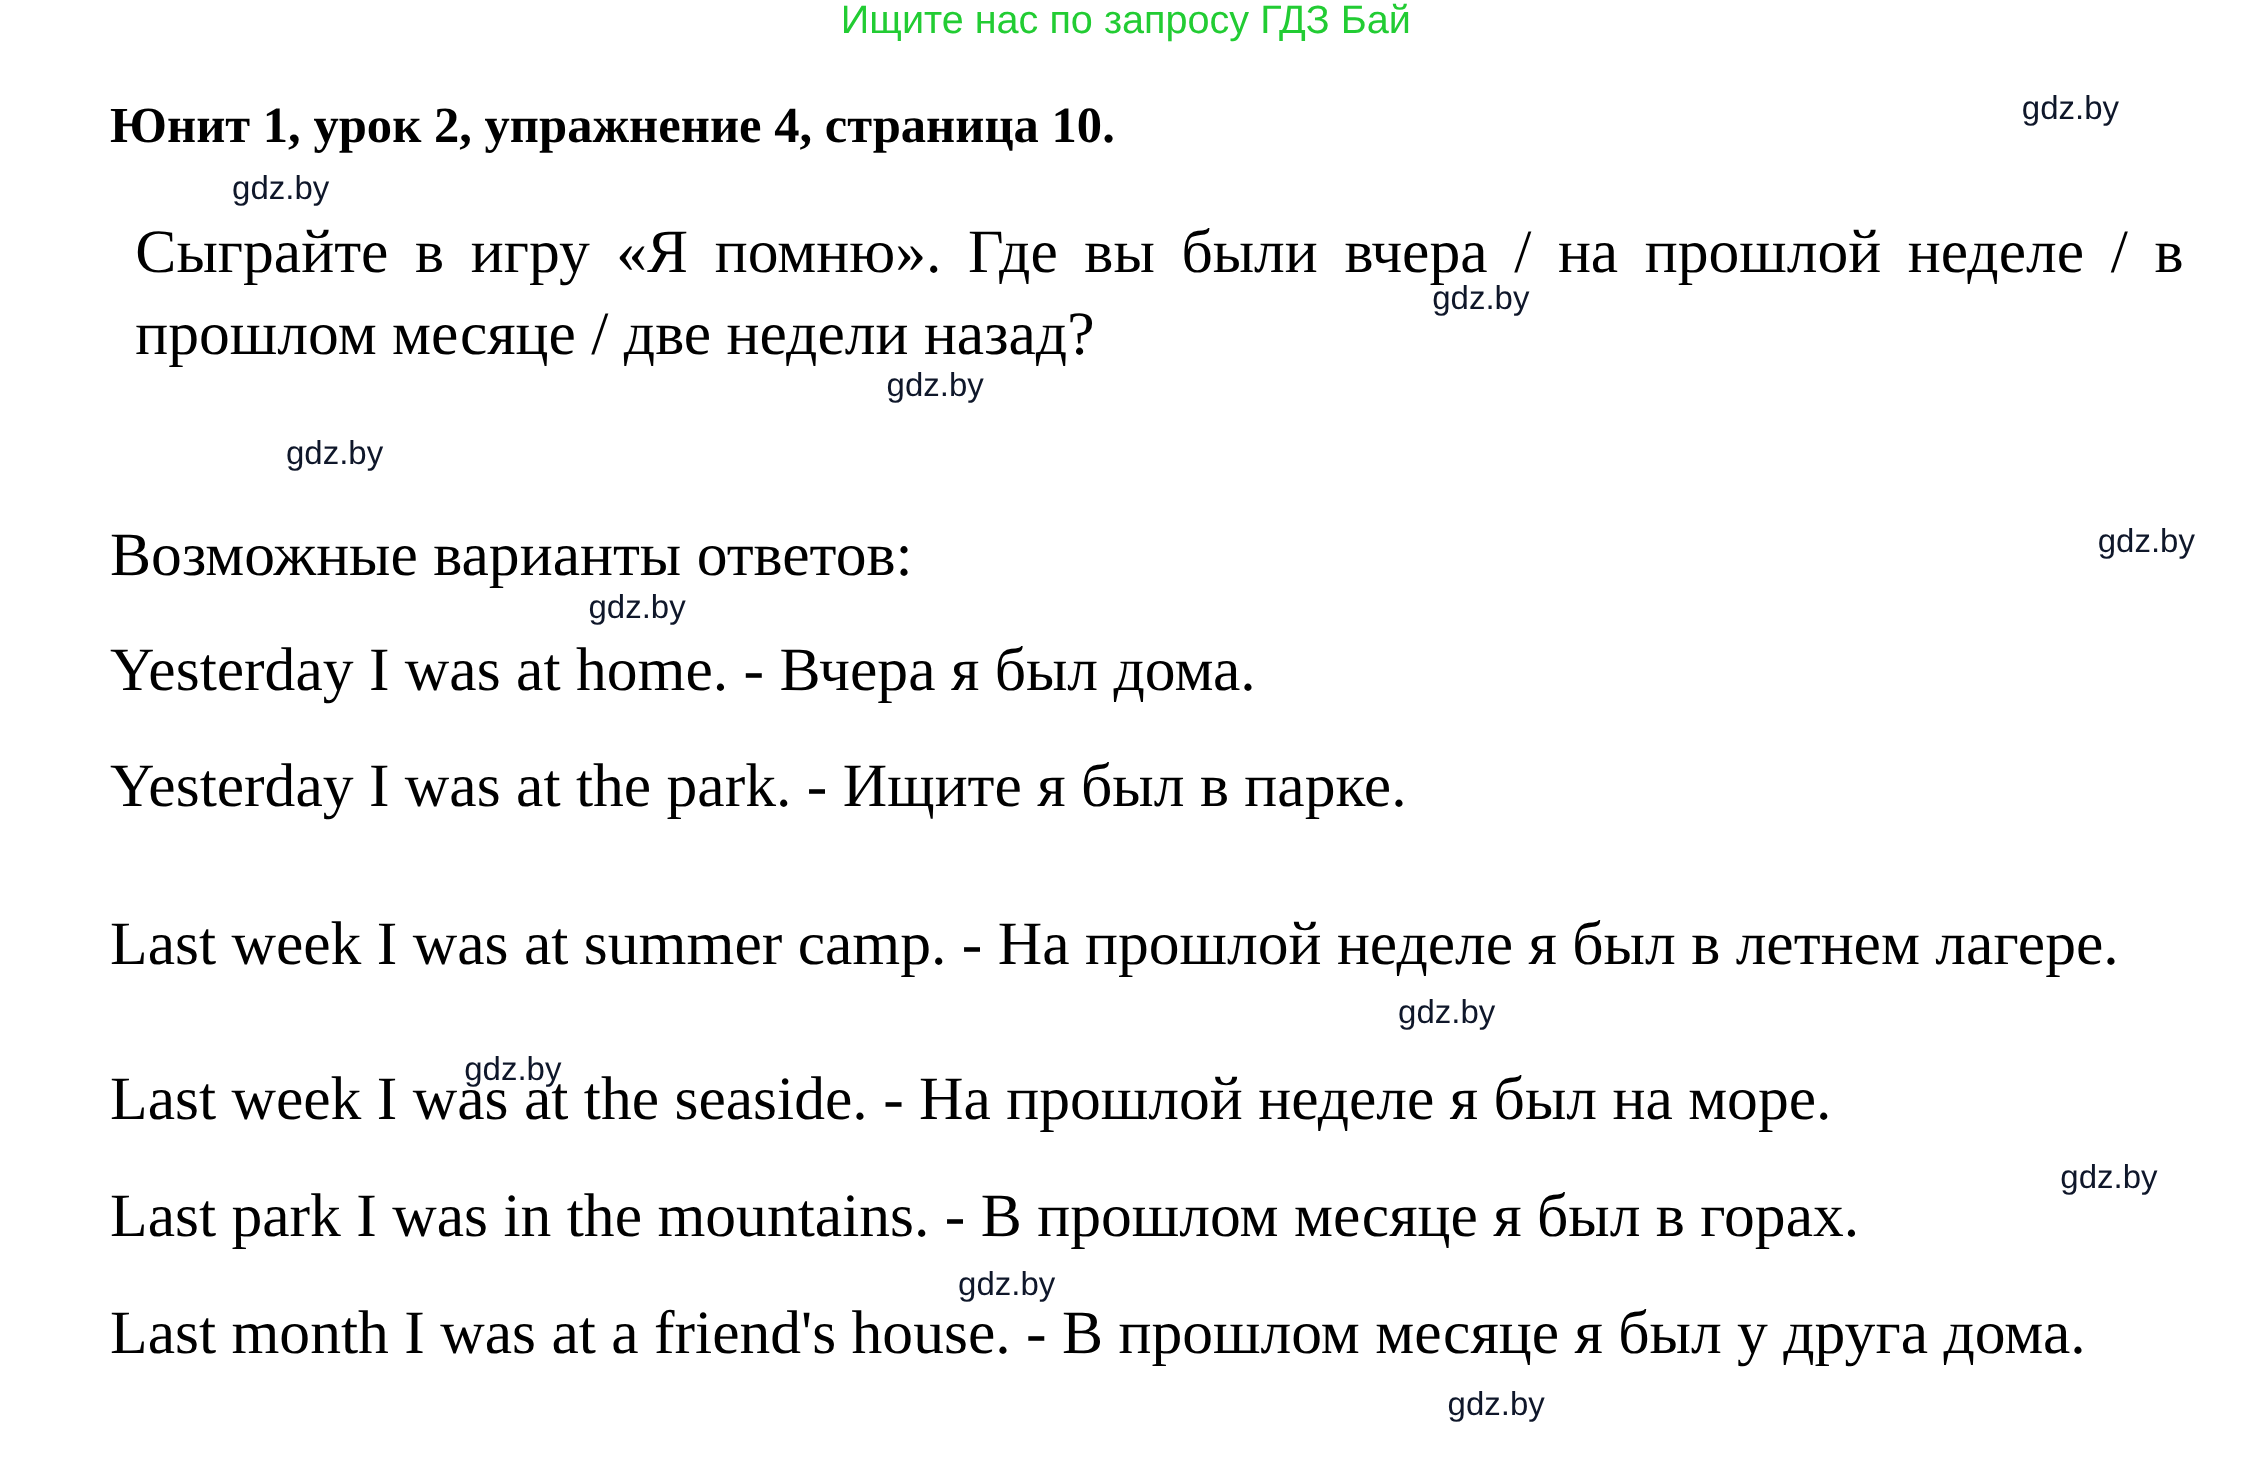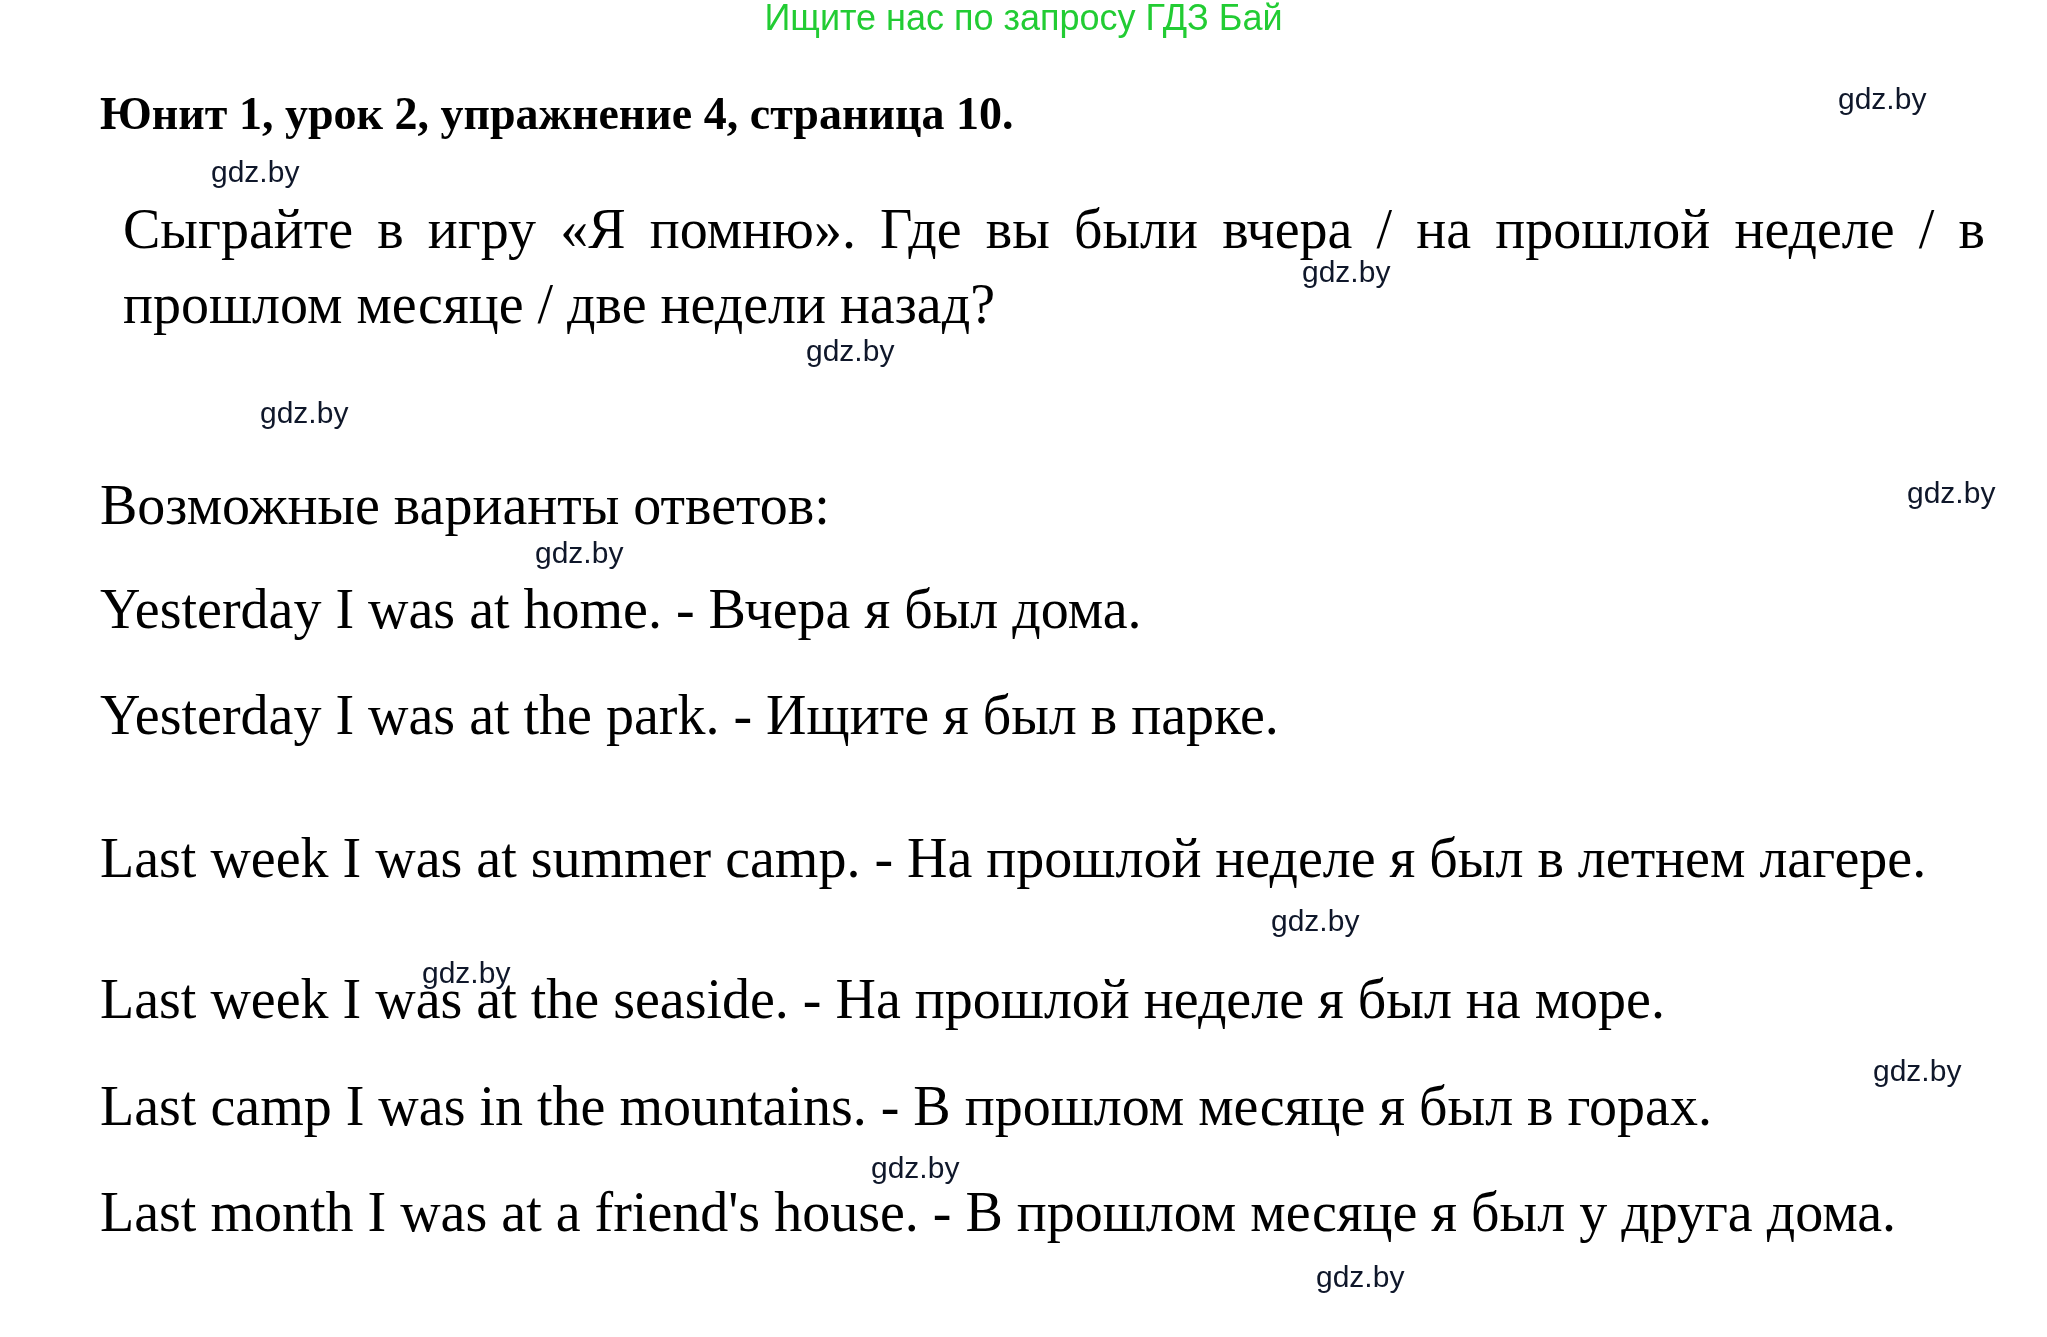--- a/index.html
+++ b/index.html
@@ -38,21 +38,21 @@
 <div class="title">Юнит 1, урок 2, упражнение 4, страница 10.</div>
 
 <div class="para" style="top:192px; line-height:75px;margin-left:23px;">Сыграйте в игру «Я помню». Где вы были вчера / на прошлой неделе / в прошлом месяце / две недели назад?</div>
 
 <div class="line" style="top:473px;">Возможные варианты ответов:</div>
 
 <div class="line" style="top:577px;">Yesterday I was at home. - Вчера я был дома.</div>
 <div class="line" style="top:683px;">Yesterday I was at the park. - Ищите я был в парке.</div>
 <div class="para" style="top:821px; line-height:75px;">Last week I was at summer camp. - На прошлой неделе я был в летнем лагере.</div>
 <div class="line" style="top:967px;">Last week I was at the seaside. - На прошлой неделе я был на море.</div>
-<div class="line" style="top:1074px;">Last camp I was in the mountains. - В прошлом месяце я был в горах.</div>
+<div class="line" style="top:1074px;">Last park I was in the mountains. - В прошлом месяце я был в горах.</div>
 <div class="line" style="top:1180px;">Last month I was at a friend's house. - В прошлом месяце я был у друга дома.</div>
 
 <div class="wm" style="left:1838px; top:82px;">gdz.by</div>
 <div class="wm" style="left:211px; top:155px;">gdz.by</div>
 <div class="wm" style="left:1302px; top:255px;">gdz.by</div>
 <div class="wm" style="left:806px; top:334px;">gdz.by</div>
 <div class="wm" style="left:260px; top:396px;">gdz.by</div>
 <div class="wm" style="left:1907px; top:476px;">gdz.by</div>
 <div class="wm" style="left:535px; top:536px;">gdz.by</div>
 <div class="wm" style="left:1271px; top:904px;">gdz.by</div>

